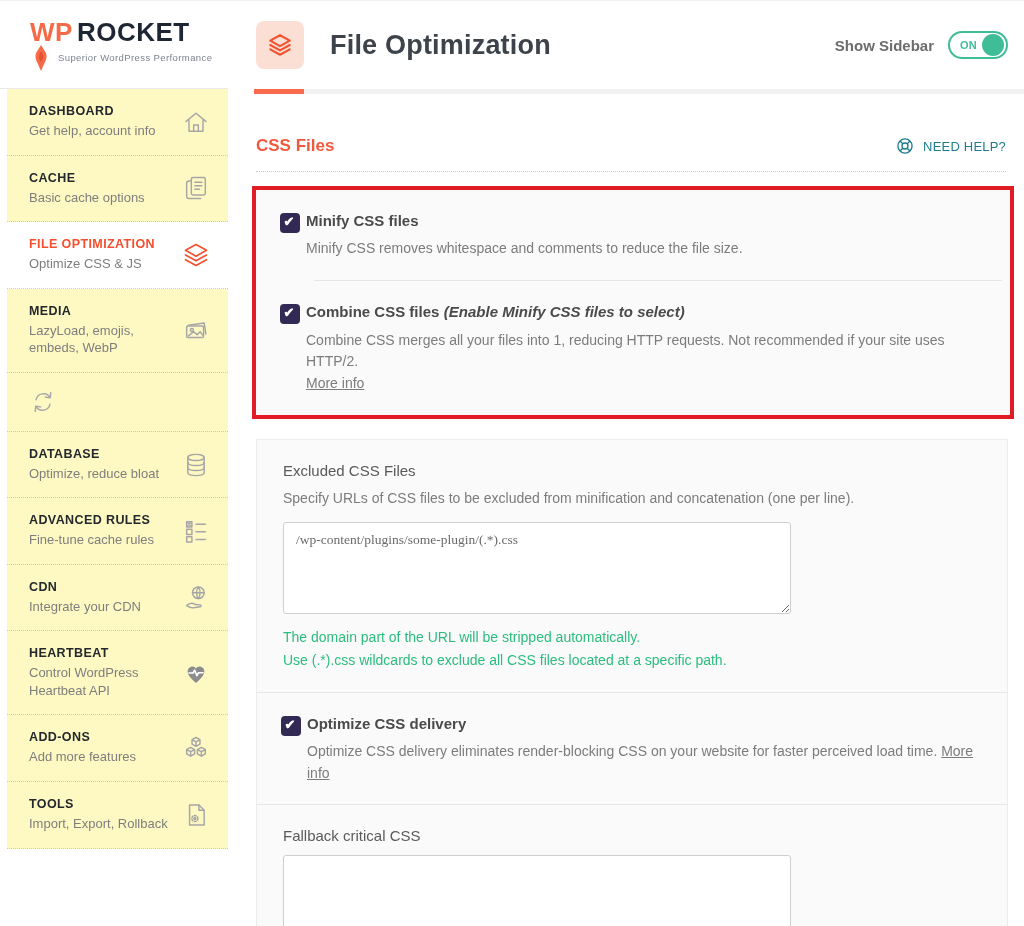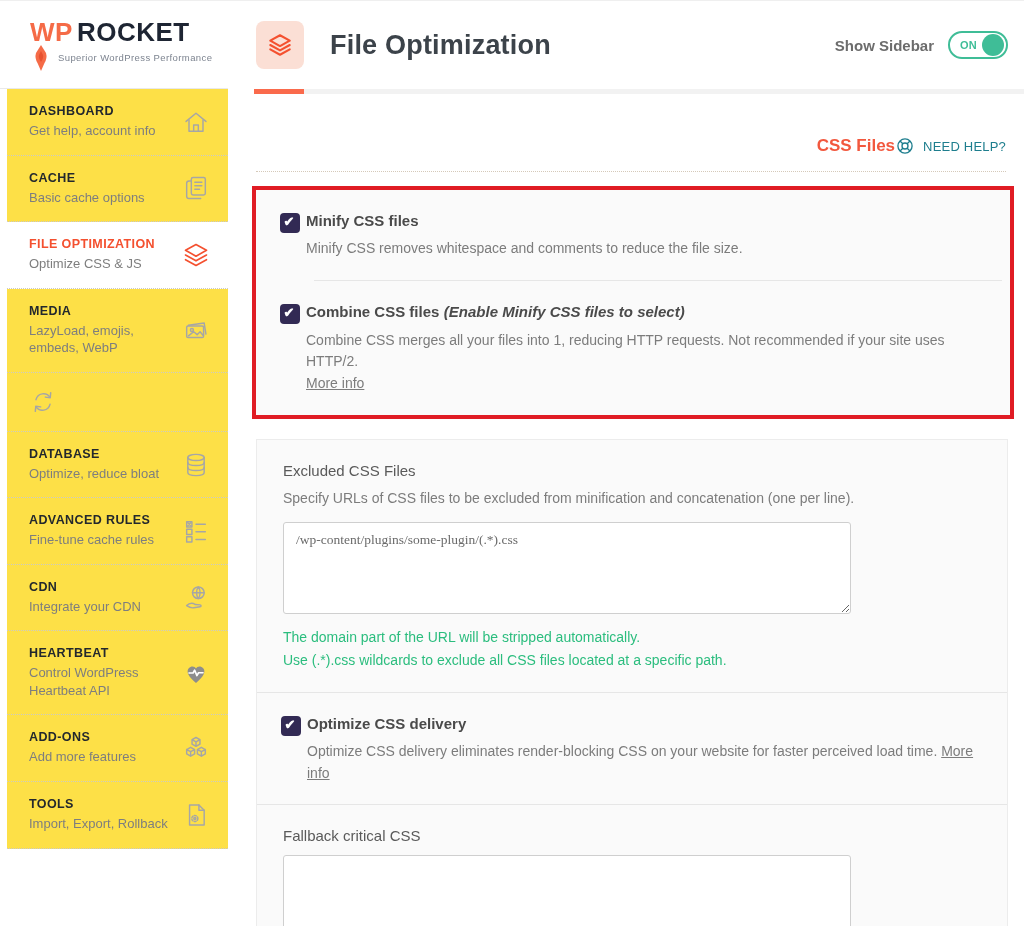--- a/index.html
+++ b/index.html
@@ -14,21 +14,21 @@
   
   .sidebar { width:228px; flex:0 0 228px; background:#fff; }
   .logo-block { height:88px; padding:16px 0 0 30px; border-bottom:1px solid #e9e9e9; position:relative; }
   .logo-row { font-size:26px; font-weight:800; letter-spacing:0.5px; color:#1e2533; white-space:nowrap; }
   .logo-wp { color:#f56b47; margin-right:4px; }
   .logo-flame { position:absolute; left:34px; top:44px; }
   .logo-tagline { font-size:9.5px; color:#7d8490; letter-spacing:0.4px; margin:4px 0 0 28px; white-space:nowrap; }
 
   .menu { margin-left:7px; }
   .menu-item {
-    background:#fde047; display:flex; align-items:center; justify-content:space-between;
+    background:#fef9c3; display:flex; align-items:center; justify-content:space-between;
     padding:15px 18px 15px 22px; border-bottom:1px dotted #c9c9c9; cursor:pointer;
   }
   .menu-item.active { background:#fff; }
   .mi-text { width:150px; }
   .mi-title { font-size:12.5px; font-weight:700; color:#23282d; letter-spacing:0.4px; }
   .menu-item.active .mi-title { color:#f4502f; }
   .mi-desc { font-size:13px; color:#7e7e7e; line-height:1.35; margin-top:4px; }
   .mi-icon { width:28px; height:28px; flex:0 0 28px; }
   .mi-icon svg { width:28px; height:28px; stroke:#a6a6a6; fill:none; stroke-width:1.25; stroke-linecap:round; stroke-linejoin:round; }
   .menu-item.active .mi-icon svg { stroke:#f4502f; stroke-width:1.4; }
@@ -41,21 +41,21 @@
   .page-title { font-size:27px; font-weight:600; color:#3c434a; margin-left:26px; letter-spacing:0.2px; }
   .header-right { margin-left:auto; display:flex; align-items:center; gap:14px; }
   .show-sidebar-label { font-size:15px; font-weight:700; color:#6c6c6c; }
   .toggle { width:60px; height:28px; border:2px solid #3fbd97; border-radius:15px; background:#fff; position:relative; display:flex; align-items:center; cursor:pointer; }
   .toggle-on-text { font-size:11px; font-weight:800; color:#3fbd97; margin-left:10px; letter-spacing:0.3px; }
   .toggle-knob { position:absolute; right:2px; top:1px; width:22px; height:22px; border-radius:50%; background:#3fbd97; }
 
   .tabline { margin-left:26px; height:5px; background:#f2f2f2; position:relative; }
   .tab-indicator { position:absolute; left:0; top:0; width:50px; height:5px; background:#fa6a4c; }
 
-  .section-head { display:flex; align-items:center; justify-content:flex-end; padding:0 18px 0 28px; margin-top:42px; }
+  .section-head { display:flex; align-items:center; justify-content:space-between; padding:0 18px 0 28px; margin-top:42px; }
   .section-title { font-size:17px; font-weight:700; color:#f2583e; }
   .need-help { display:flex; align-items:center; gap:8px; cursor:pointer; }
   .need-help svg { width:20px; height:20px; stroke:#1e7e8e; fill:none; stroke-width:1.6; }
   .need-help-text { font-size:13px; font-weight:400; color:#1e7e8e; letter-spacing:0.2px; }
   .dotted-sep { margin:15px 18px 0 28px; border-bottom:1px dotted #d5c9b9; }
 
   .annotation-box { margin:14px 10px 0 24px; border:4px solid #e01c24; }
   .fieldset { background:#fafafa; border:1px solid #ececec; }
   .annotation-box .fieldset { border:none; }
   .fieldset-2 { margin:20px 16px 0 28px; }
@@ -67,21 +67,21 @@
   .cb-label-note { font-size:15px; font-weight:700; font-style:italic; color:#4a4a4a; }
   .cb-desc { font-size:14px; color:#7c7c7c; line-height:1.55; margin-top:9px; }
   .more-info-gray { color:#7c7c7c; text-decoration:underline; cursor:pointer; }
   .inner-divider { border-top:1px solid #e6e6e6; margin-left:58px; margin-right:8px; }
   .full-divider { border-top:1px solid #e6e6e6; }
 
   .field-block { padding:22px 26px 20px 26px; }
   .field-label { font-size:15px; font-weight:400; color:#5a5a5a; }
   .field-desc { font-size:14px; color:#7c7c7c; line-height:1.5; margin-top:9px; }
   textarea {
-    display:block; width:568px; border:1px solid #cfcfcf; border-radius:3px; background:#fff;
+    display:block; width:508px; border:1px solid #cfcfcf; border-radius:3px; background:#fff;
     font-family:"Liberation Serif", serif; font-size:13.5px; color:#555;
     padding:9px 12px; margin-top:13px; resize:vertical; outline:none;
   }
   textarea::placeholder { color:#6a6a6a; opacity:1; }
   .ta-excluded { height:92px; }
   .ta-fallback { height:98px; margin-top:11px; }
   .green-help { margin-top:12px; font-size:14px; color:#2bbd7e; line-height:1.65; }
 </style>
 </head>
 <body>

